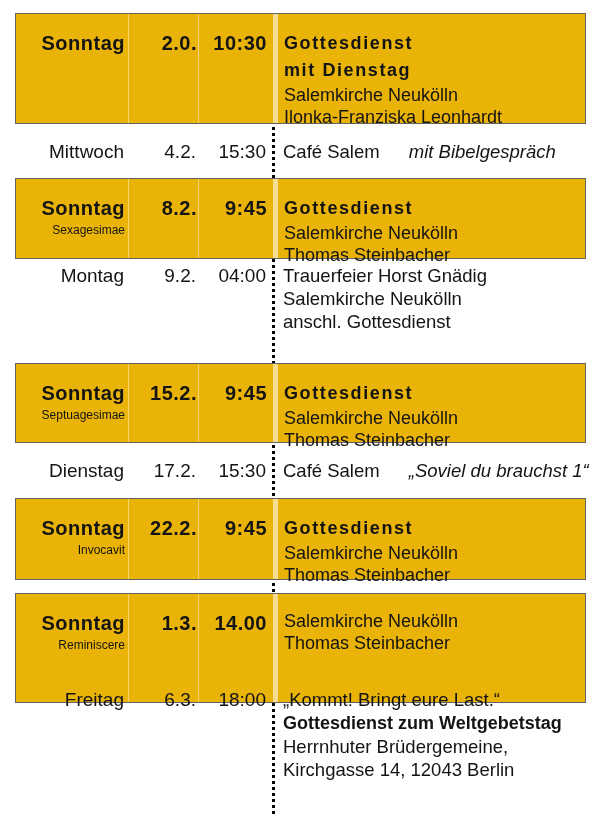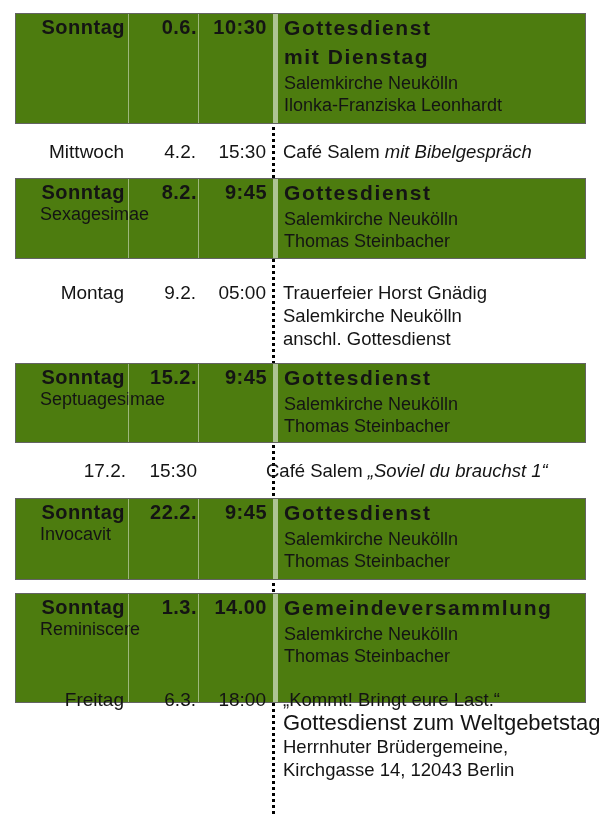--- a/index.html
+++ b/index.html
@@ -21,65 +21,65 @@
   .row {
     position:absolute;
     left:15px; width:571px;
     display:grid;
     grid-template-columns:112px 70px 69px 17px auto;
     align-items:start;
     z-index:1;
     box-sizing:border-box;
   }
   .row.sunday {
-    background:#4d7c0f;
+    background:#eab308;
     border:1.5px solid #636363;
-    padding-top:0;
+    padding-top:16px;
   }
   .row.weekday { background:transparent; }
 
   
   .rows > .row:nth-child(1){ top:13px;  height:111px; }
   .rows > .row:nth-child(2){ top:140px; }
   .rows > .row:nth-child(3){ top:178px; height:81px; }
-  .rows > .row:nth-child(4){ top:281px; }
+  .rows > .row:nth-child(4){ top:264px; }
   .rows > .row:nth-child(5){ top:363px; height:80px; }
   .rows > .row:nth-child(6){ top:459px; }
   .rows > .row:nth-child(7){ top:498px; height:82px; }
   .rows > .row:nth-child(8){ top:593px; height:110px; }
   .rows > .row:nth-child(9){ top:686px; padding-top:2px; }
 
   .cell { white-space:nowrap; }
   .cell.day  { text-align:right; padding-right:3px; }
   .cell.date { text-align:right; padding-right:1px; }
   .cell.time { text-align:right; }
 
   .sunday .cell.day .dayname,
   .sunday .cell.date, .sunday .cell.time {
     font-size:20px; font-weight:bold; line-height:27px; letter-spacing:0.5px;
   }
   .weekday .cell.day .dayname,
   .weekday .cell.date, .weekday .cell.time {
     font-size:19px; font-weight:normal; line-height:23px;
   }
   .sublabel {
-    font-size:18px; line-height:15px; font-weight:normal;
-    text-align:left; padding-left:24px; margin-top:1px;
+    font-size:12px; line-height:15px; font-weight:normal;
+    text-align:right; padding-left:24px; margin-top:1px;
     white-space:nowrap;
   }
   .event { overflow:visible; }
   .event .line { white-space:nowrap; }
   .sunday .event .line { font-size:18px; line-height:22px; }
   .sunday .event .line.has-title { line-height:27px; }
   .weekday .event .line { font-size:18.5px; line-height:23px; }
 
-  .seg-title { font-weight:bold; font-size:21px; letter-spacing:1.6px; }
-  .seg-bold  { font-weight:normal; font-size:22px; }
+  .seg-title { font-weight:bold; font-size:18px; letter-spacing:1.6px; }
+  .seg-bold  { font-weight:bold; font-size:18px; }
   .seg-plain { }
-  .seg-italic{ font-style:italic; }
+  .seg-italic{ font-style:italic;margin-left:24px; }
 
   
   .boxsep { position:absolute; top:0; bottom:0; width:1px; background:rgba(255,255,255,0.45); }
   .boxsep.s1 { left:112px; }
   .boxsep.s2 { left:182px; }
   .boxsep.s3 { left:257px; width:5px; background:rgba(255,255,255,0.55); }
   .row.sunday { position:absolute; }
 </style>
 </head>
 <body>
@@ -87,21 +87,21 @@
 <div class="page">
   <div class="dotted-line"></div>
   <div class="rows">
       <div class="row sunday">
         <div class="boxsep s1"></div>
         <div class="boxsep s2"></div>
         <div class="boxsep s3"></div>
         <div class="cell day">
           <div class="dayname">Sonntag</div>
         </div>
-        <div class="cell date">0.6.</div>
+        <div class="cell date">2.0.</div>
         <div class="cell time">10:30</div>
         <div class="cell spacer"></div>
         <div class="cell event">
           <div class="line has-title"><span class="seg-title">Gottesdienst</span></div>
           <div class="line has-title"><span class="seg-title">mit Dienstag</span></div>
           <div class="line"><span class="seg-plain">Salemkirche Neukölln</span></div>
           <div class="line"><span class="seg-plain">Ilonka-Franziska Leonhardt</span></div>
         </div>
       </div>
       <div class="row weekday">
@@ -130,21 +130,21 @@
           <div class="line has-title"><span class="seg-title">Gottesdienst</span></div>
           <div class="line"><span class="seg-plain">Salemkirche Neukölln</span></div>
           <div class="line"><span class="seg-plain">Thomas Steinbacher</span></div>
         </div>
       </div>
       <div class="row weekday">
         <div class="cell day">
           <div class="dayname">Montag</div>
         </div>
         <div class="cell date">9.2.</div>
-        <div class="cell time">05:00</div>
+        <div class="cell time">04:00</div>
         <div class="cell spacer"></div>
         <div class="cell event">
           <div class="line"><span class="seg-plain">Trauerfeier Horst Gnädig</span></div>
           <div class="line"><span class="seg-plain">Salemkirche Neukölln</span></div>
           <div class="line"><span class="seg-plain">anschl. Gottesdienst</span></div>
         </div>
       </div>
       <div class="row sunday">
         <div class="boxsep s1"></div>
         <div class="boxsep s2"></div>
@@ -156,20 +156,23 @@
         <div class="cell date">15.2.</div>
         <div class="cell time">9:45</div>
         <div class="cell spacer"></div>
         <div class="cell event">
           <div class="line has-title"><span class="seg-title">Gottesdienst</span></div>
           <div class="line"><span class="seg-plain">Salemkirche Neukölln</span></div>
           <div class="line"><span class="seg-plain">Thomas Steinbacher</span></div>
         </div>
       </div>
       <div class="row weekday">
+        <div class="cell day">
+          <div class="dayname">Dienstag</div>
+        </div>
         <div class="cell date">17.2.</div>
         <div class="cell time">15:30</div>
         <div class="cell spacer"></div>
         <div class="cell event">
           <div class="line"><span class="seg-plain">Café Salem </span><span class="seg-italic">„Soviel du brauchst 1“</span></div>
         </div>
       </div>
       <div class="row sunday">
         <div class="boxsep s1"></div>
         <div class="boxsep s2"></div>
@@ -192,21 +195,20 @@
         <div class="boxsep s2"></div>
         <div class="boxsep s3"></div>
         <div class="cell day">
           <div class="dayname">Sonntag</div>
           <div class="sublabel">Reminiscere</div>
         </div>
         <div class="cell date">1.3.</div>
         <div class="cell time">14.00</div>
         <div class="cell spacer"></div>
         <div class="cell event">
-          <div class="line has-title"><span class="seg-title">Gemeindeversammlung</span></div>
           <div class="line"><span class="seg-plain">Salemkirche Neukölln</span></div>
           <div class="line"><span class="seg-plain">Thomas Steinbacher</span></div>
         </div>
       </div>
       <div class="row weekday">
         <div class="cell day">
           <div class="dayname">Freitag</div>
         </div>
         <div class="cell date">6.3.</div>
         <div class="cell time">18:00</div>

